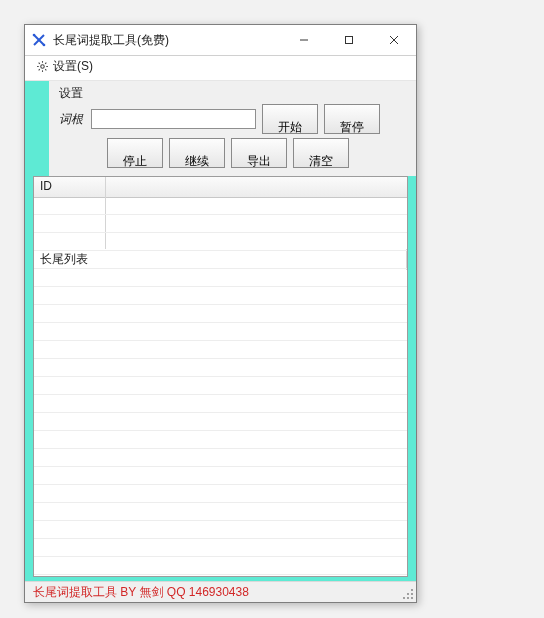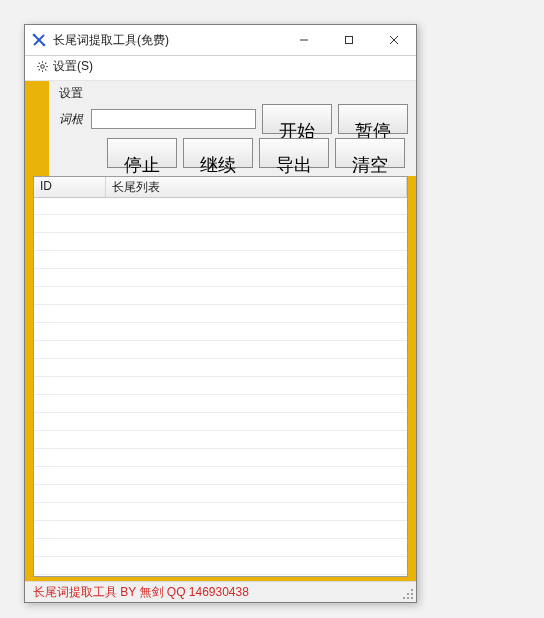--- a/index.html
+++ b/index.html
@@ -12,21 +12,21 @@
     font-size: 12px;
     color: #222;
     overflow: hidden;
   }
   .window {
     position: absolute;
     left: 24px;
     top: 24px;
     width: 391px;
     height: 577px;
-    background: #eab308;
+    background: #5eead4;
     border: 1px solid #7e7e7e;
     box-shadow: 2px 2px 8px rgba(0,0,0,0.25);
     display: flex;
     flex-direction: column;
   }
   
   .titlebar {
     height: 30px;
     background: #ffffff;
     display: flex;
@@ -100,43 +100,44 @@
     flex: 0 0 150px;
     height: 20px;
     border: 1px solid #8f8f8f;
     background: #fff;
     padding: 0 4px;
     font-size: 12px;
     box-sizing: border-box;
   }
   .btn {
     height: 22px;
-    width: 70px;
+    width: 56px;
     border: 1px solid #8a8a8a;
     background: linear-gradient(#fdfdfd, #e6e6e6);
-    font-size: 18px;
+    font-size: 12px;
     cursor: pointer;
     padding: 14px;
   }
   .row2-spacer { width: 44px; flex: 0 0 44px; }
 
   
   .table-wrap {
     flex: 1;
     margin: 0 8px 4px 8px;
     border: 1px solid #9c9c9c;
     background: #ffffff;
     position: relative;
     overflow: hidden;
   }
   .thead {
     display: flex;
     height: 20px;
     background: linear-gradient(#fbfbfb, #ececec);
     border-bottom: 1px solid #c7c7c7;
+    flex-direction: column;
   }
   .th {
     font-size: 12px;
     padding: 2px 6px;
     border-right: 1px solid #d4d4d4;
     box-sizing: border-box;
   }
   .th.col-id { width: 72px; flex: 0 0 72px; }
   .th.col-list { flex: 1; }
   .tbody {

